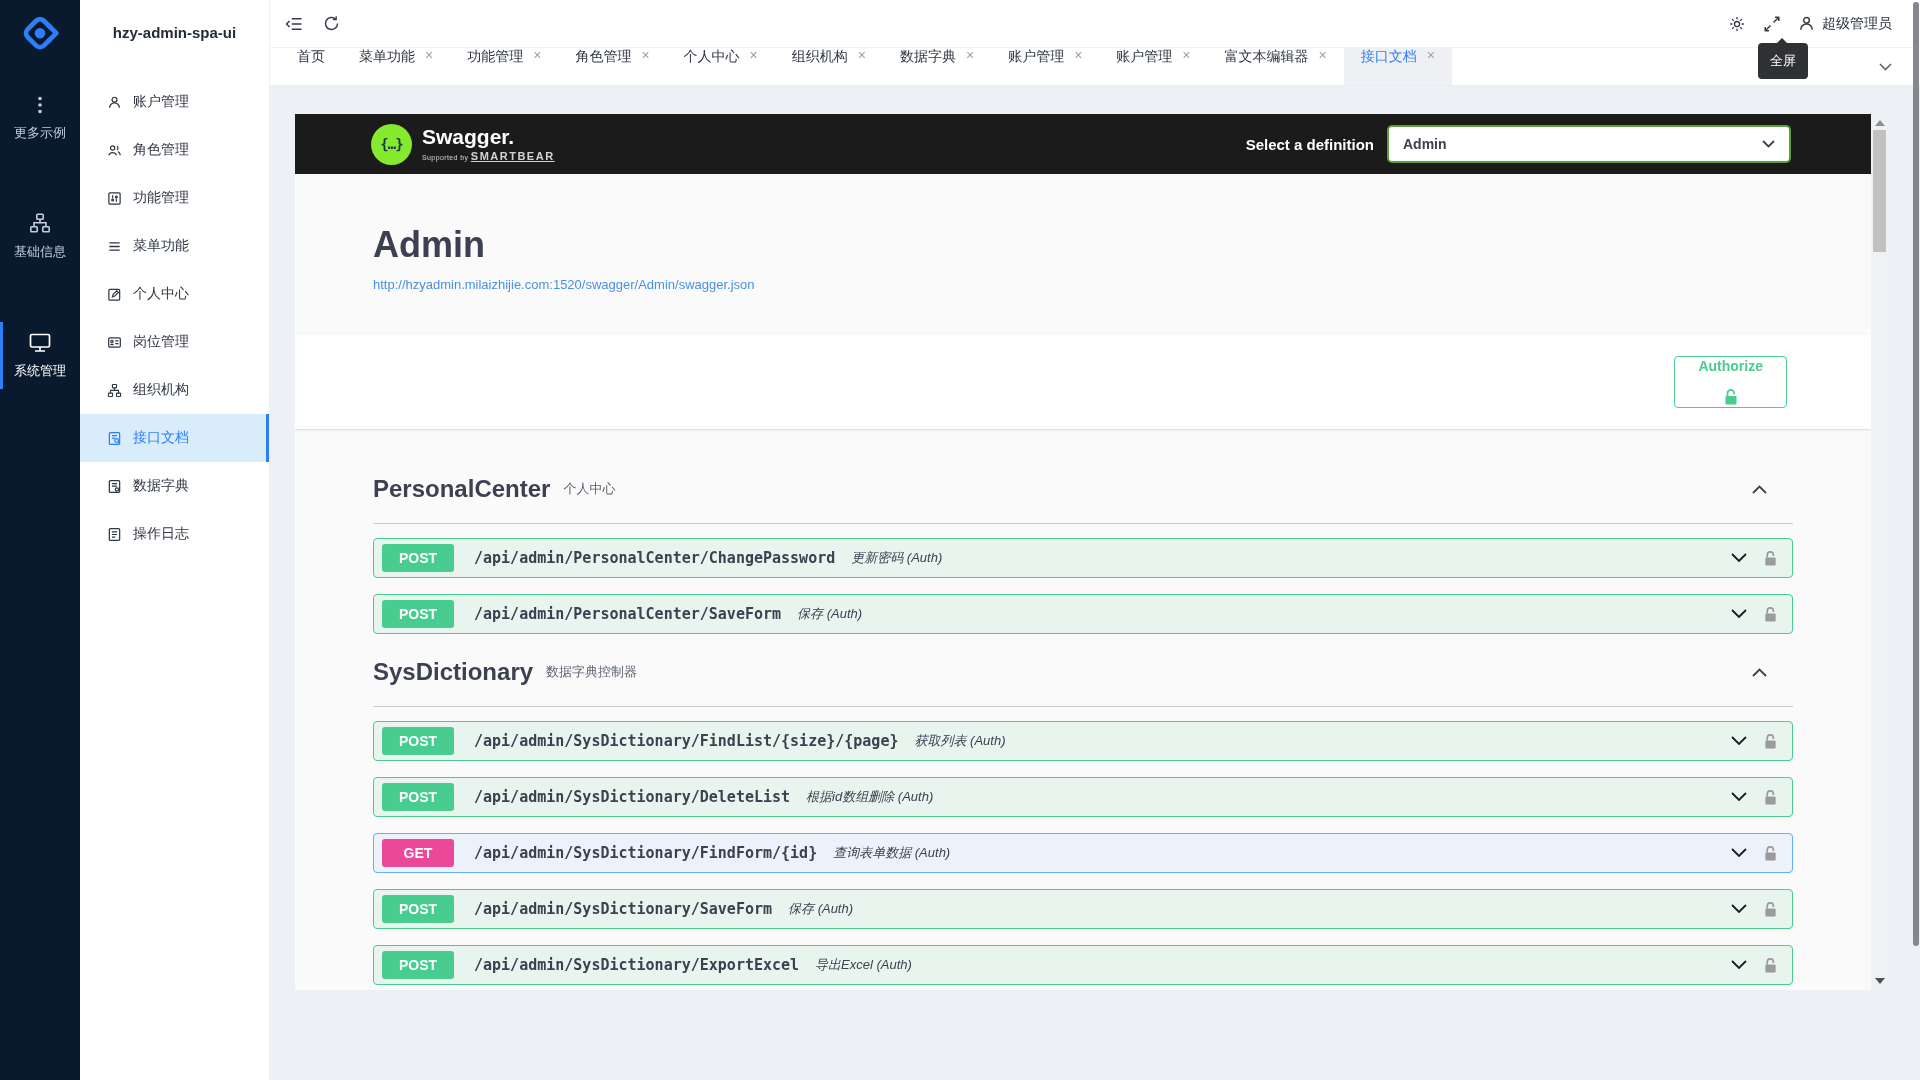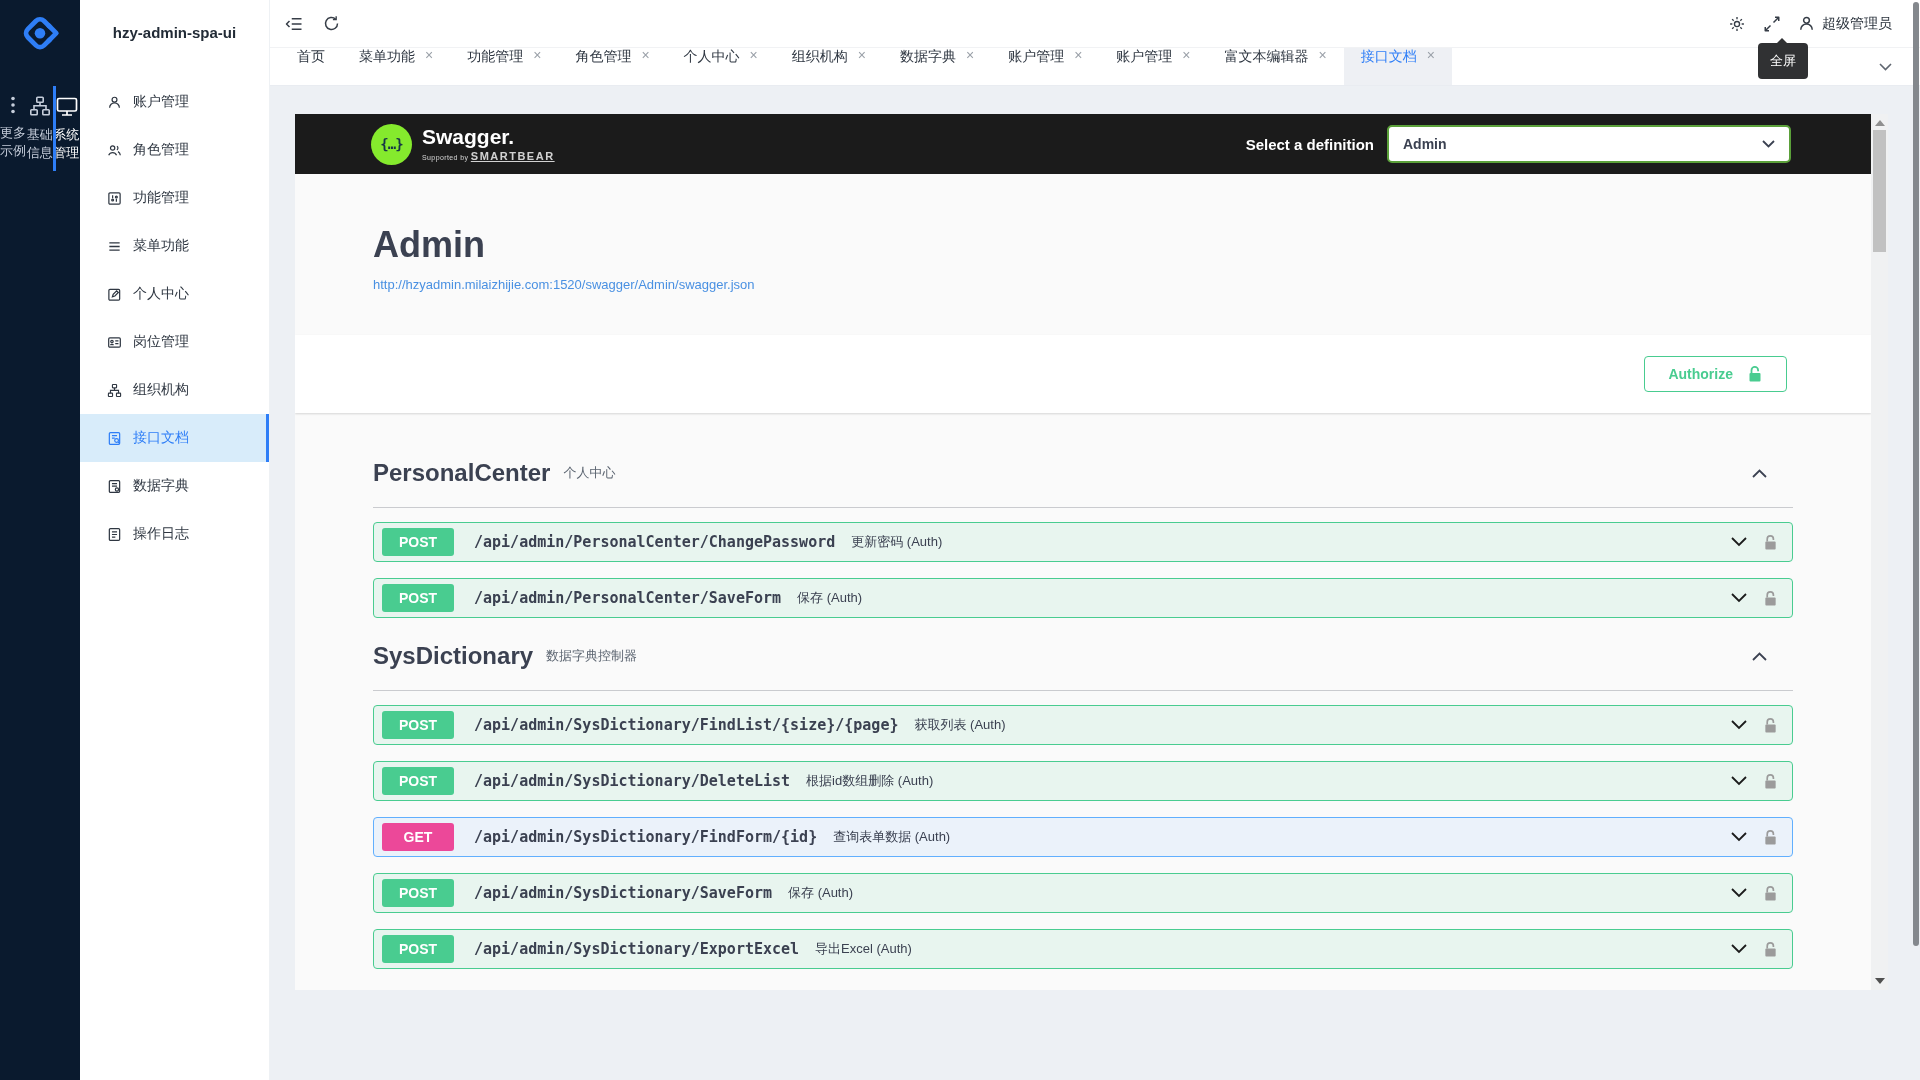--- a/index.html
+++ b/index.html
@@ -3,21 +3,21 @@
 <meta charset="utf-8">
 <style>
   * { margin:0; padding:0; box-sizing:border-box; }
   html,body { width:1920px; height:1080px; overflow:hidden; }
   body { font-family:"Liberation Sans","DejaVu Sans",sans-serif; background:#edf0f4; position:relative; color:#2f3742; }
   svg { display:block; }
 
   
   .rail { position:absolute; left:0; top:0; width:80px; height:1080px; background:#0a1a2e; z-index:10; }
   .rail-logo { height:64px; display:flex; align-items:center; justify-content:center; padding-top:10px; }
-  .rail-items { margin-top:16px; display:flex; flex-direction:row; }
+  .rail-items { margin-top:16px; display:flex; flex-direction:column;gap:40px; }
   .rail-item { position:relative; display:flex; flex-direction:column; align-items:center; gap:9px; padding:15px 0; color:#c6cedb; font-size:13px; cursor:pointer; }
   .rail-item.active { color:#ffffff; }
   .rail-item.active .rail-indicator { position:absolute; left:0; top:6px; bottom:6px; width:3px; background:#2e7ef7; }
 
   
   .sidebar { position:absolute; left:80px; top:0; width:190px; height:1080px; background:#fff; border-right:1px solid #eef1f4; z-index:9; }
   .sidebar-title { height:64px; display:flex; align-items:center; justify-content:center; font-weight:bold; font-size:15px; color:#222b36; }
   .menu { padding-top:14px; }
   .menu-item { position:relative; height:48px; display:flex; align-items:center; gap:11px; padding-left:27px; font-size:14px; color:#2f3742; cursor:pointer; }
   .menu-item svg { flex:none; }
@@ -58,38 +58,38 @@
   .sw-logo-sub b { font-size:11px; letter-spacing:1.5px;text-decoration:underline; }
   .sw-select-label { color:#fff; font-weight:bold; font-size:15px; margin-right:13px; }
   .sw-select { width:404px; height:38px; background:#fff; border:2px solid #5ba03a; border-radius:5px; display:flex; align-items:center; padding:0 14px; cursor:pointer; }
   .sw-select-value { flex:1; font-size:14px; font-weight:bold; color:#3b4151; }
 
   .sw-body { flex:1; background:#fafafa; padding:0 78px; overflow:hidden; }
   .sw-info { padding-top:50px; padding-bottom:42px; }
   .sw-title { font-size:36px; font-weight:bold; color:#3b4151; }
   .sw-url { margin-top:11px; font-size:13px; color:#4990e2; cursor:pointer; display:inline-block; }
   .sw-scheme { margin:0 -78px; background:#fff; box-shadow:0 1px 2px rgba(0,0,0,.15); padding:21px 84px 21px 78px; display:flex; justify-content:flex-end; }
-  .authorize-btn { display:flex; align-items:center; gap:14px; border:1px solid #49cc90; color:#49cc90; background:transparent; font-weight:bold; font-size:14px; font-family:inherit; padding:8px 23px; border-radius:4px; cursor:pointer; }
+  .authorize-btn { display:flex; align-items:center; gap:14px; border:1px solid #49cc90; color:#49cc90; background:transparent; font-weight:bold; font-size:14px; font-family:inherit; padding:1px 23px; border-radius:4px; cursor:pointer;flex-direction:column; }
 
   .sw-sections { padding-top:46px; }
   .sw-section { margin-bottom:6px; }
   .sw-section + .sw-section { margin-top:24px; }
   .sw-section-head { display:flex; align-items:center; padding-bottom:20px; border-bottom:1px solid rgba(59,65,81,.25); margin-bottom:14px; cursor:pointer; }
   .sw-section-title { font-size:24px; font-weight:bold; color:#3b4151; }
   .sw-section-desc { font-size:13px; color:#5b6470; margin-left:13px; }
   .sw-section-arrow { margin-left:auto; margin-right:26px; color:#3b4151; cursor:pointer; }
 
   .op { height:40px; display:flex; align-items:center; border-radius:4px; margin-bottom:16px; cursor:pointer; }
   .op.post { background:#e8f5ef; border:1px solid #49cc90; }
   .op.get  { background:#ebf2fa; border:1px solid #61affe; }
   .op-badge { width:72px; height:28px; border-radius:3px; color:#fff; font-weight:bold; font-size:14px; display:flex; align-items:center; justify-content:center; margin-left:8px; flex:none; }
   .op.post .op-badge { background:#49cc90; }
   .op.get  .op-badge { background:#ec4899; }
   .op-path { margin-left:20px; font-family:"DejaVu Sans Mono","Liberation Mono",monospace; font-size:15px; font-weight:bold; color:#3b4151; white-space:nowrap; }
-  .op-desc { margin-left:16px; font-size:13px; color:#3b4151; white-space:nowrap; }
+  .op-desc { margin-left:16px; font-size:13px; color:#3b4151; white-space:nowrap;font-style:italic; }
   .op-right { margin-left:auto; display:flex; align-items:center; gap:16px; padding-right:14px; }
 
   
   .sw-scrollbar { width:17px; flex:none; background:#f0f1f2; position:relative; }
   .sb-arr-up, .sb-arr-down { position:absolute; left:50%; transform:translateX(-50%); width:0; height:0; border-left:5px solid transparent; border-right:5px solid transparent; cursor:pointer; }
   .sb-arr-up { top:6px; border-bottom:6px solid #8f8f8f; }
   .sb-arr-down { bottom:6px; border-top:6px solid #505050; }
   .sw-sb-thumb { position:absolute; left:2px; right:2px; top:16px; height:122px; background:#c1c1c1; cursor:pointer; }
 
   

